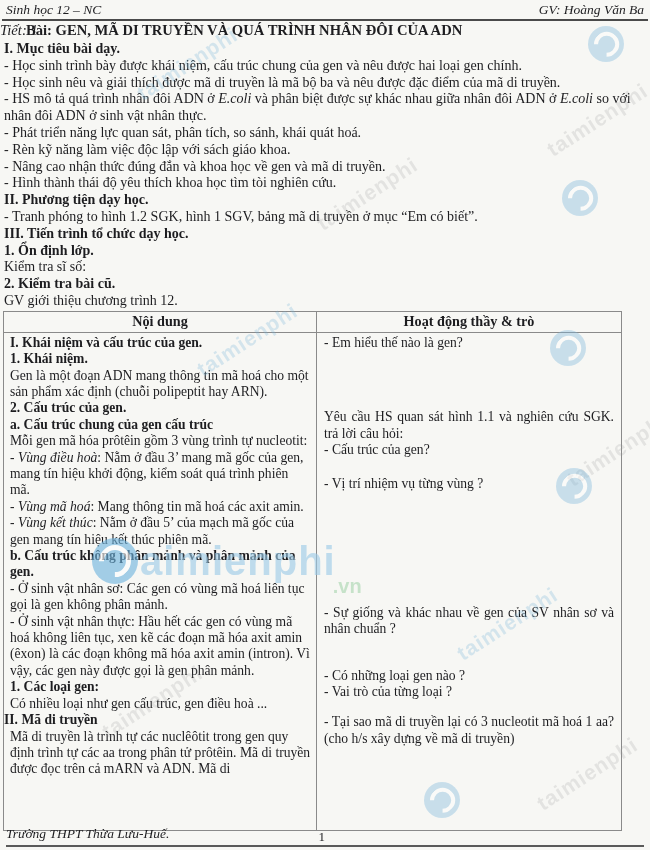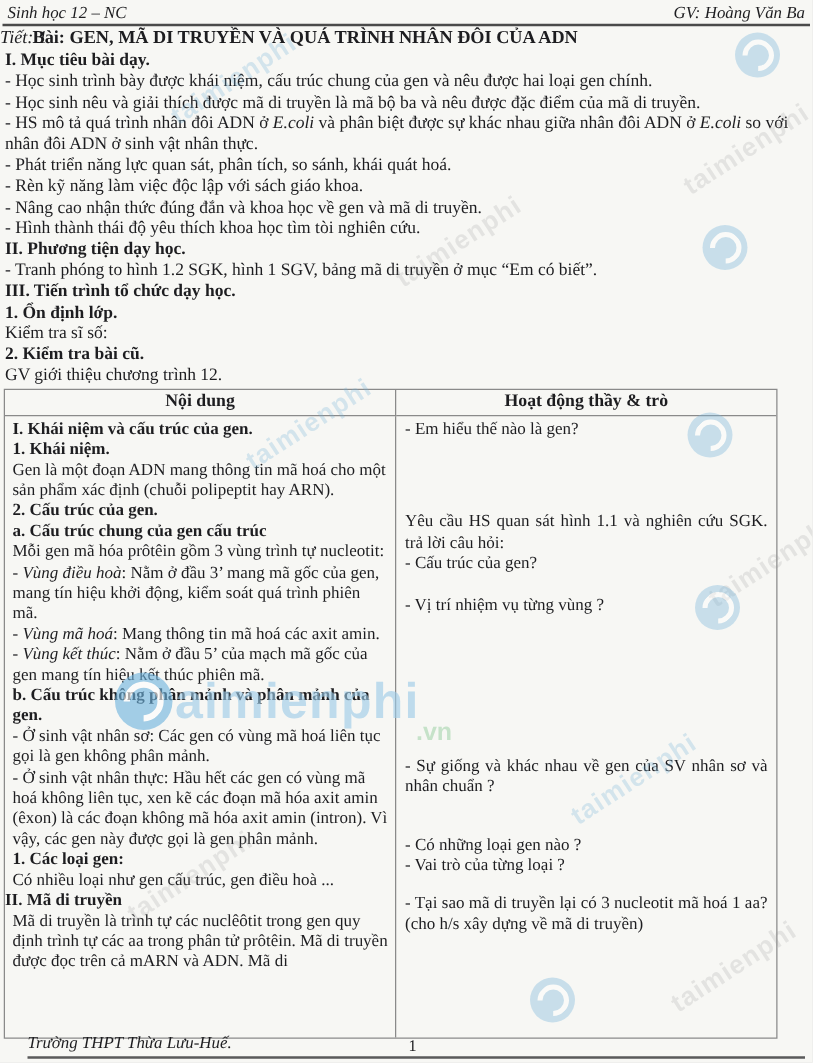--- a/index.html
+++ b/index.html
@@ -31,21 +31,21 @@
   }
   .cth.first{border-right:1px solid #8a8a8a;}
   .ctd{padding:2px 7px 0 7px;overflow:hidden;}
   .ctd.first{border-right:1px solid #8a8a8a;padding:2px 5px 0 6px;}
   .cbody{height:497px;}
   .ctd .ln{font-size:13.6px;line-height:16.4px;}
   .ctd .ln.outdent{margin-left:-6px;}
   .ctd .ln.justify{text-align:justify;}
   
   .doc-footer{
-    position:absolute;left:22px;right:6px;bottom:3px;height:19px;
+    position:absolute;left:6px;right:6px;bottom:3px;height:19px;
     border-bottom:2px solid #5a5a5a;font-size:13.5px;
   }
   .school{font-style:italic;text-decoration:none;}
   .pageno{position:absolute;left:49%;bottom:0;font-size:13px;}
   
   .wm-layer{position:absolute;inset:0;pointer-events:none;z-index:5;}
   .wm-diag{
     position:absolute;font-family:"Liberation Sans","DejaVu Sans",sans-serif;
     font-weight:bold;font-size:21px;transform:rotate(-33deg);
     color:rgba(150,150,150,0.20);white-space:nowrap;letter-spacing:1px;

